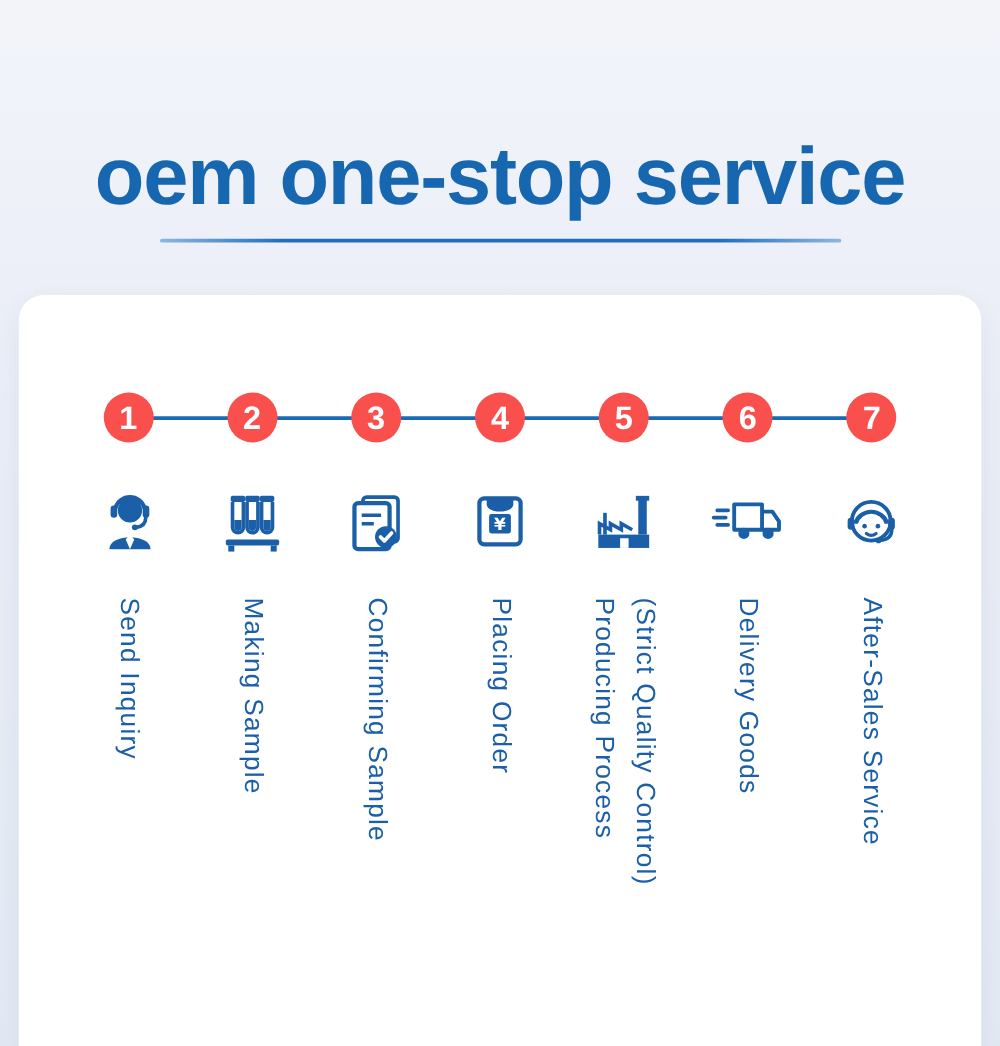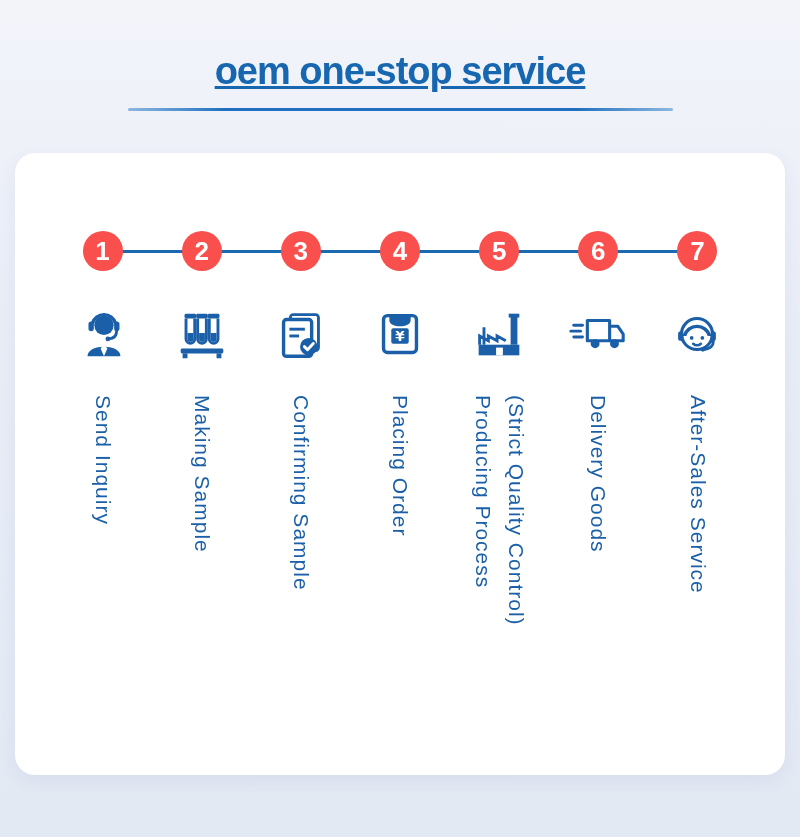--- a/index.html
+++ b/index.html
@@ -8,28 +8,27 @@
 
   .page {
     width: 800px;
     height: 837px;
     margin: 0 auto;
     background: linear-gradient(180deg, #f2f4fa 0%, #e9edf6 40%, #e3e9f3 100%);
     overflow: hidden;
   }
 
   .page-title {
-    padding-top: 52px;
+    padding-top: 108px;
     text-align: center;
-    font-size: 38px;
+    font-size: 65px;
     font-weight: bold;
     letter-spacing: -1px;
     color: #1766b0;
     line-height: 1.0;
-    text-decoration: underline;
   }
 
   .title-underline {
     width: 545px;
     height: 3px;
     margin: 18px auto 0;
     border-radius: 2px;
     background: linear-gradient(90deg, #8db7e0 0%, #1f6fbe 18%, #1f6fbe 82%, #8db7e0 100%);
   }
 

